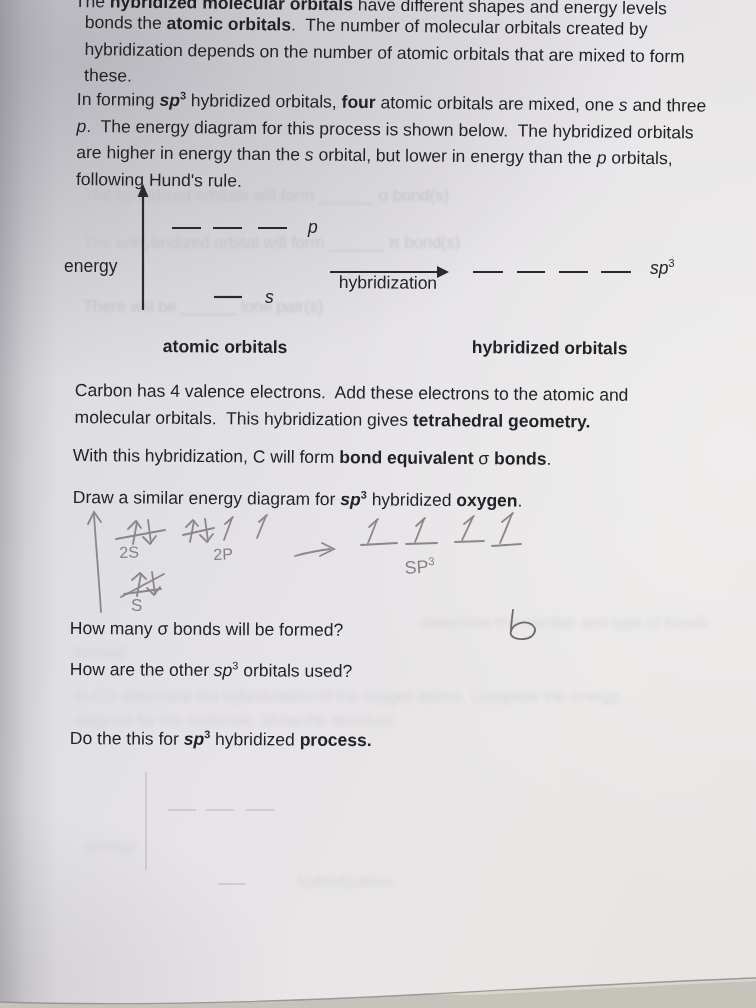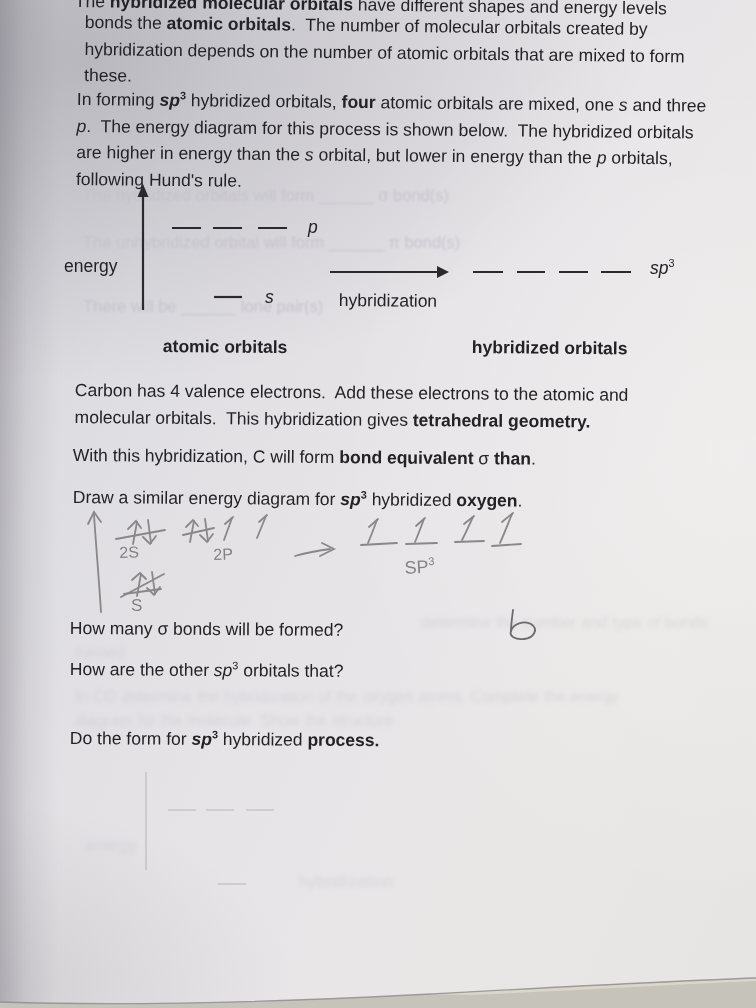--- a/index.html
+++ b/index.html
@@ -38,30 +38,30 @@
   <div class="abs ghost ghost2" style="left:75px;top:687px;">In CO determine the hybridization of the oxygen atoms. Complete the energy</div>
   <div class="abs ghost ghost2" style="left:75px;top:711px;">diagram for the molecule. Show the structure</div>
 
   <div class="abs ghost ghost3" style="left:85px;top:836px;font-size:17px;">energy</div>
   <div class="abs ghost ghost3" style="left:298px;top:872px;font-size:17px;">hybridization</div>
 
   <div class="abs para" style="left:75px;top:-12px;transform:rotate(0.7deg);"><span>The </span><span class="b">hybridized molecular orbitals</span><span> have different shapes and energy levels</span></div>
   <div class="abs para" style="left:85px;top:9px;transform:rotate(0.7deg);"><span>bonds the </span><span class="b">atomic orbitals</span><span>.  The number of molecular orbitals created by</span><br><span>hybridization depends on the number of atomic orbitals that are mixed to form</span><br><span>these.</span></div>
   <div class="abs para" style="left:77px;top:86px;transform:rotate(0.6deg);"><span>In forming </span><span class="b i">sp</span><sup class="b">3</sup><span> hybridized orbitals, </span><span class="b">four</span><span> atomic orbitals are mixed, one </span><span class="i">s</span><span> and three</span><br><span class="i">p</span><span>.  The energy diagram for this process is shown below.  The hybridized orbitals</span><br><span>are higher in energy than the </span><span class="i">s</span><span> orbital, but lower in energy than the </span><span class="i">p</span><span> orbitals,</span><br><span>following Hund's rule.</span></div>
   <div class="abs para" style="left:75px;top:377px;transform:rotate(0.5deg);"><span>Carbon has 4 valence electrons.  Add these electrons to the atomic and</span><br><span>molecular orbitals.  This hybridization gives </span><span class="b">tetrahedral geometry.</span></div>
-  <div class="abs para" style="left:73px;top:442px;transform:rotate(0.45deg);"><span>With this hybridization, C will form </span><span class="b">bond equivalent</span><span> σ </span><span class="b">than</span><span>.</span></div>
+  <div class="abs para" style="left:73px;top:442px;transform:rotate(0.45deg);"><span>With this hybridization, C will form </span><span class="b">bond equivalent</span><span> σ </span><span class="b">bonds</span><span>.</span></div>
   <div class="abs para" style="left:73px;top:484px;transform:rotate(0.45deg);"><span>Draw a similar energy diagram for </span><span class="b i">sp</span><sup class="b">3</sup><span> hybridized </span><span class="b">oxygen</span><span>.</span></div>
   <div class="abs para" style="left:70px;top:615px;transform:rotate(0.4deg);"><span>How many σ bonds will be formed?</span></div>
-  <div class="abs para" style="left:70px;top:656px;transform:rotate(0.4deg);"><span>How are the other </span><span class="i">sp</span><sup>3</sup><span> orbitals that?</span></div>
-  <div class="abs para" style="left:70px;top:725px;transform:rotate(0.4deg);"><span>Do the form for </span><span class="b i">sp</span><sup class="b">3</sup><span> hybridized </span><span class="b">process.</span></div>
+  <div class="abs para" style="left:70px;top:656px;transform:rotate(0.4deg);"><span>How are the other </span><span class="i">sp</span><sup>3</sup><span> orbitals used?</span></div>
+  <div class="abs para" style="left:70px;top:725px;transform:rotate(0.4deg);"><span>Do the this for </span><span class="b i">sp</span><sup class="b">3</sup><span> hybridized </span><span class="b">process.</span></div>
 
   <div class="abs dlabel" style="left:64px;top:256px;">energy</div>
   <div class="abs dlabel i" style="left:308px;top:217px;">p</div>
   <div class="abs dlabel i" style="left:265px;top:287px;">s</div>
-  <div class="abs dlabel" style="left:339px;top:290px;transform:rotate(0.5deg);">hybridization</div>
+  <div class="abs dlabel" style="left:339px;top:272px;transform:rotate(0.5deg);">hybridization</div>
   <div class="abs dlabel" style="left:650px;top:258px;"><span class="i">sp</span><sup>3</sup></div>
   <div class="abs dlabel caption" style="left:163px;top:336px;transform:rotate(0.5deg);">atomic orbitals</div>
   <div class="abs dlabel caption" style="left:472px;top:337px;transform:rotate(0.5deg);">hybridized orbitals</div>
 
   <div class="abs hand" style="left:119px;top:544px;transform:rotate(-2deg);">2S</div>
   <div class="abs hand" style="left:213px;top:546px;transform:rotate(-2deg);">2P</div>
   <div class="abs hand" style="left:404px;top:559px;font-size:18px;transform:rotate(-4deg);"><span>SP</span><sup>3</sup></div>
   <div class="abs hand" style="left:131px;top:597px;font-size:17px;">S</div>
 
   <svg class="abs" style="left:0;top:0;" width="756" height="1008" viewBox="0 0 756 1008">

